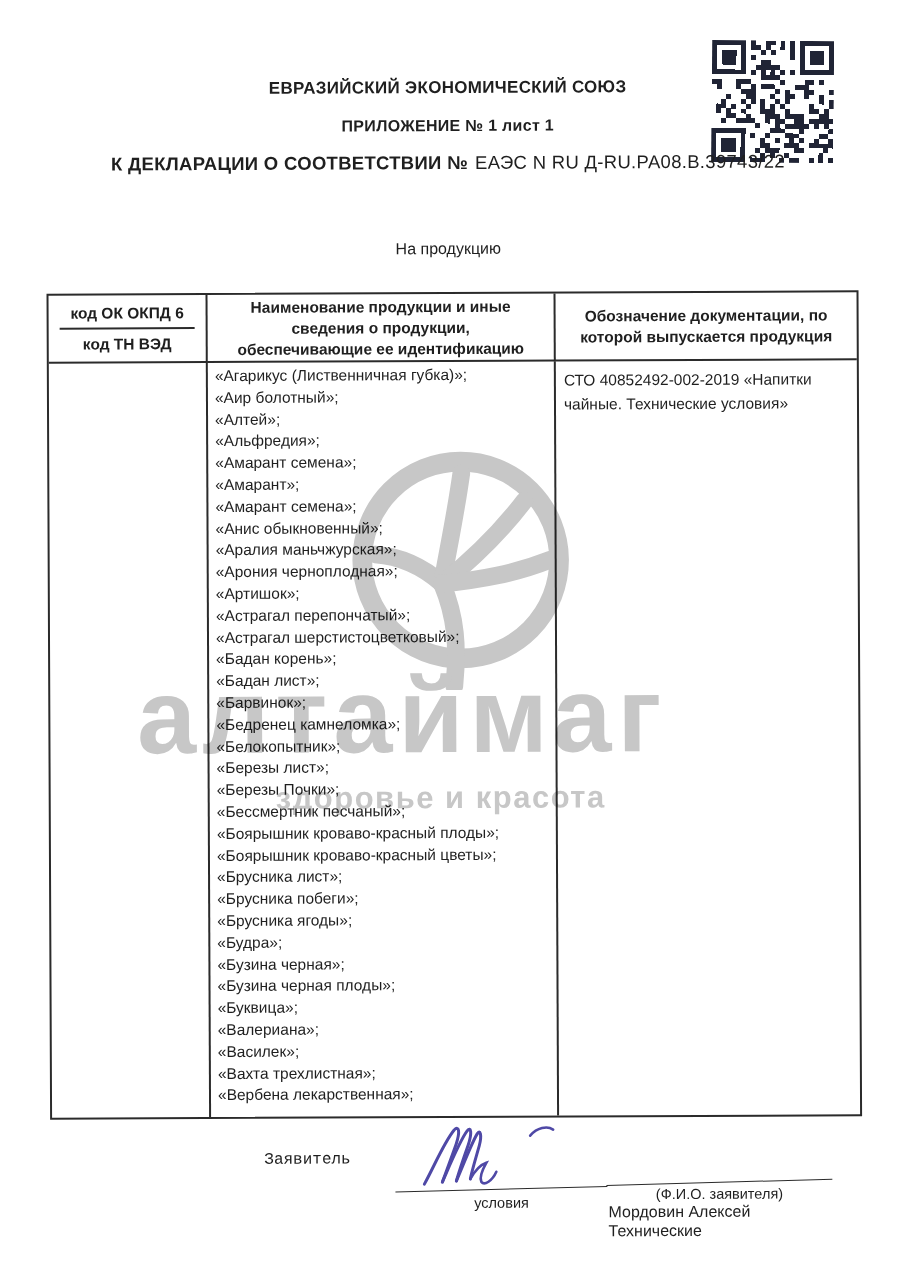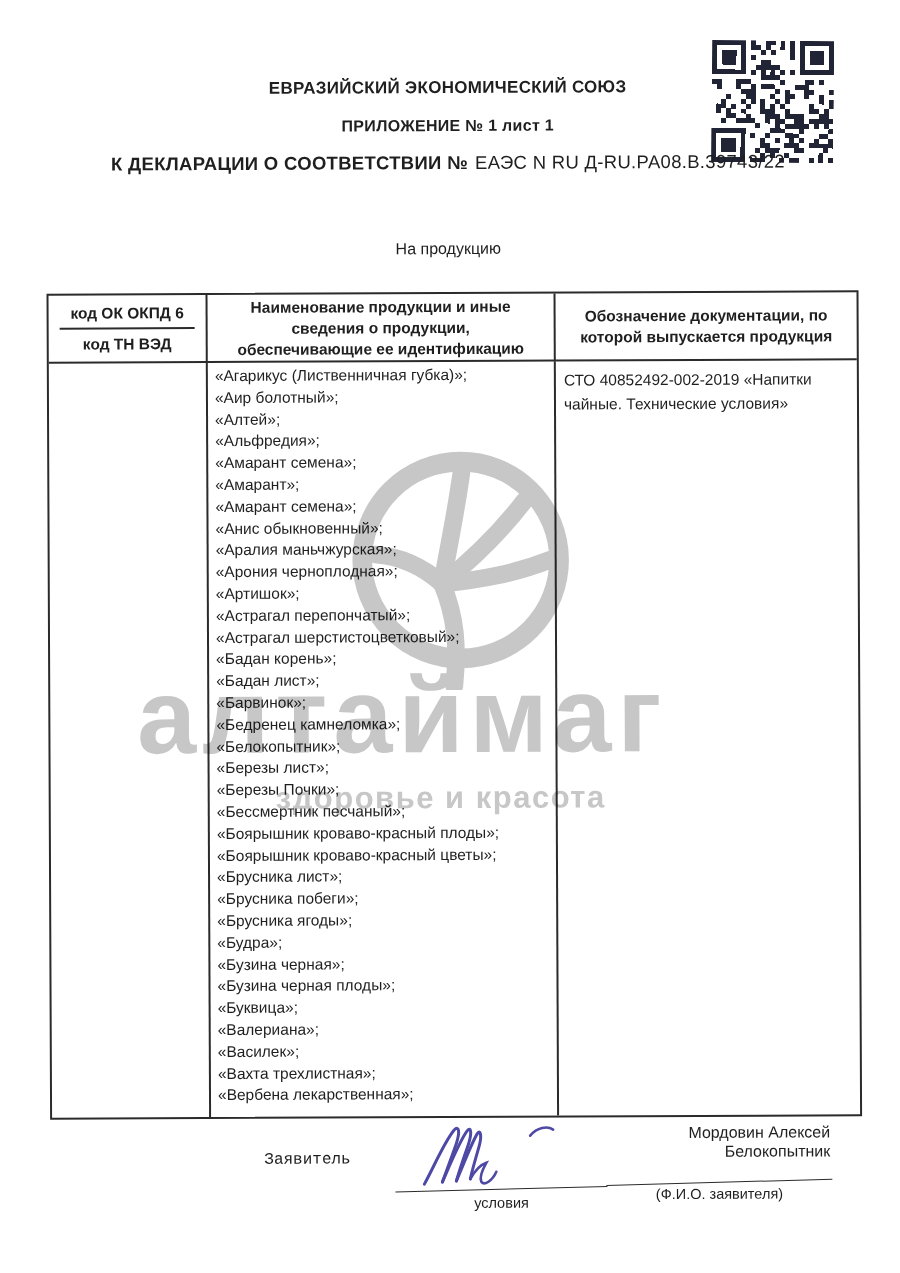--- a/index.html
+++ b/index.html
@@ -46,21 +46,21 @@
   
   .watermark{position:absolute;inset:0;z-index:6;pointer-events:none;mix-blend-mode:multiply;}
   .wm-logo{position:absolute;left:338px;top:444px;width:246px;height:246px;}
   .wm-brand{position:absolute;left:-8px;top:660px;width:820px;text-align:center;font-size:106px;font-weight:bold;letter-spacing:6px;color:var(--wm);line-height:110px;}
   .wm-tag{position:absolute;left:140px;top:780px;width:600px;text-align:center;font-size:31px;font-weight:600;letter-spacing:1.5px;color:var(--wm);}
   
   .footer-label{position:absolute;left:262px;top:1150px;font-size:16px;z-index:3;font-family:Liberation Mono, monospace;}
   .sig-svg{position:absolute;left:408px;top:1120px;width:170px;height:72px;z-index:4;}
   .sig-line{position:absolute;left:393px;top:1189px;width:212px;border-top:1.6px solid #2b2b2b;transform:rotate(-1.2deg);z-index:3;}
   .sig-caption{position:absolute;left:393px;top:1195px;width:212px;text-align:center;font-size:14.5px;z-index:3;}
-  .name-block{position:absolute;left:606px;top:1124px;width:222px;text-align:right;font-size:16px;line-height:19px;z-index:3;}
+  .name-block{position:absolute;left:606px;top:1203px;width:222px;text-align:left;font-size:16px;line-height:19px;z-index:3;}
   .fio-line{position:absolute;left:604px;top:1183px;width:226px;border-top:1.6px solid #2b2b2b;transform:rotate(-1.3deg);z-index:3;}
   .fio-caption{position:absolute;left:606px;top:1187px;width:222px;text-align:center;font-size:14.5px;z-index:3;}
 </style>
 </head>
 <body>
 
 <div class="page">
 
   <svg class="qr" id="qr-svg" viewBox="0 0 25 25" shape-rendering="crispEdges" fill="#202435">
       <rect x="0" y="0" width="1" height="1"></rect>
@@ -423,18 +423,18 @@
     <path d="M32 62 C 40 44, 50 20, 57 11 C 61 6, 62 13, 58 25 C 53 39, 48 54, 46 61" stroke="#4f49a6" stroke-width="3" stroke-linecap="round"></path>
     <path d="M46 61 C 53 45, 61 24, 67 14 C 70 9, 72 15, 69 26 C 65 40, 61 53, 60 59" stroke="#4f49a6" stroke-width="3" stroke-linecap="round"></path>
     <path d="M60 59 C 64 52, 70 45, 76 43 C 72 50, 69 58, 71 62 C 74 66, 82 61, 86 52" stroke="#4f49a6" stroke-width="2.6" stroke-linecap="round"></path>
     <path d="M120 16 C 127 8, 137 6, 143 10" stroke="#4f49a6" stroke-width="2.6" stroke-linecap="round"></path>
   </svg>
   <div class="sig-line"></div>
   <div class="sig-caption">условия</div>
 
   <div class="name-block">
     <div>Мордовин Алексей</div>
-    <div>Белокопытник</div>
+    <div>Технические</div>
   </div>
   <div class="fio-line"></div>
   <div class="fio-caption">(Ф.И.О. заявителя)</div>
 
 </div>
 
 </body></html>

